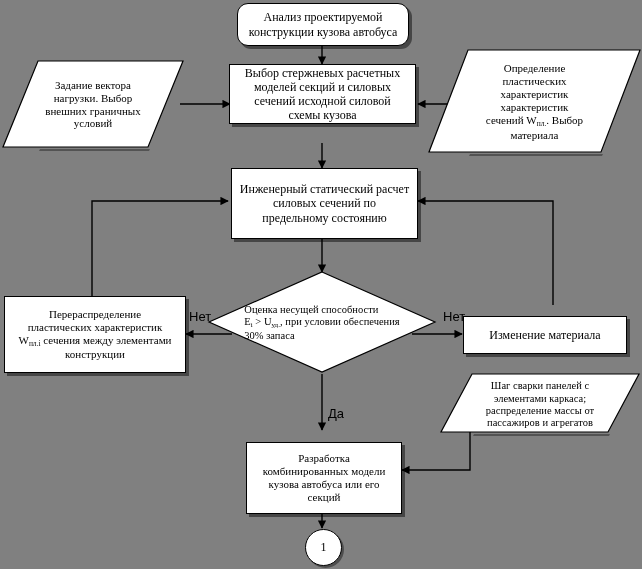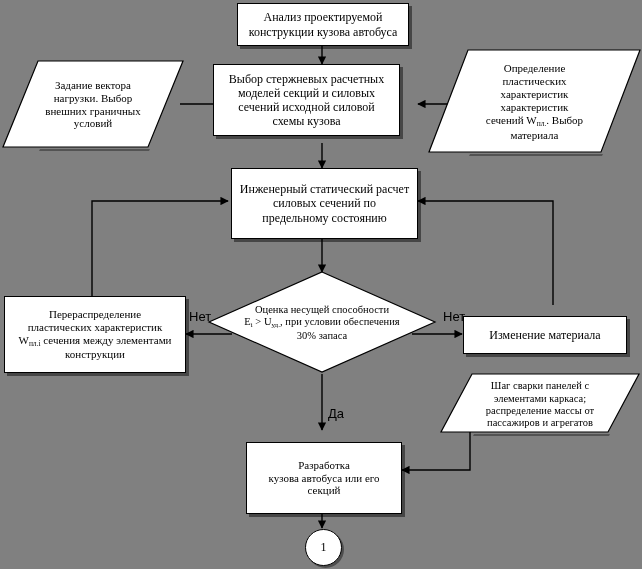--- a/index.html
+++ b/index.html
@@ -75,21 +75,20 @@
   }
   .diamond-text {
     position: absolute;
     left: 0;
     top: 0;
     width: 100%;
     height: 100%;
     display: flex;
     align-items: center;
     justify-content: center;
-    text-align: center;
     color: #000;
     line-height: 1.2;
   }
   .circle {
     position: absolute;
     background: #ffffff;
     border: 1px solid #000;
     border-radius: 50%;
     display: flex;
     align-items: center;
@@ -143,21 +142,21 @@
       <path d="M 553 305 L 553 201 L 418 201" marker-end="url(#arrow)"></path>
 
       <line x1="322" y1="374" x2="322" y2="430" marker-end="url(#arrow)"></line>
 
       <path d="M 470 404 L 470 470 L 402 470" marker-end="url(#arrow)"></path>
 
       <line x1="322" y1="502" x2="322" y2="528" marker-end="url(#arrow)"></line>
     </g>
   </svg>
 
-  <div class="node rect t12" style="left:237px; top:3px; width:172px; height:43px;">
+  <div class="node rect t12" style="left:237px; top:3px; width:172px; height:43px;border-radius:11px;">
     <div class="inner">
       <div>Анализ проектируемой</div>
       <div>конструкции кузова автобуса</div>
     </div>
   </div>
 
   <div class="para-wrap" style="left:2px; top:57px; width:182px; height:95px;">
     <svg width="182" height="95" viewBox="0 0 182 95" xmlns="http://www.w3.org/2000/svg">
       <polygon points="36,4 181,4 146,90 1,90" fill="#ffffff" stroke="#000" stroke-width="1.2"></polygon>
       <polygon points="38,92 148,92 147,94 37,94" fill="#000" opacity="0.35"></polygon>
@@ -165,21 +164,21 @@
     <div class="para-text t11" style="padding-bottom:2px;">
       <div>
         <div>Задание вектора</div>
         <div>нагрузки. Выбор</div>
         <div>внешних граничных</div>
         <div>условий</div>
       </div>
     </div>
   </div>
 
-  <div class="node rect t12" style="left:213px; top:64px; width:187px; height:72px;">
+  <div class="node rect t12" style="left:229px; top:64px; width:187px; height:60px;">
     <div class="inner">
       <div>Выбор стержневых расчетных</div>
       <div>моделей секций и силовых</div>
       <div>сечений исходной силовой</div>
       <div>схемы кузова</div>
     </div>
   </div>
 
   <div class="para-wrap" style="left:428px; top:47px; width:213px; height:110px;">
     <svg width="213" height="110" viewBox="0 0 213 110" xmlns="http://www.w3.org/2000/svg">
@@ -251,20 +250,21 @@
         <div>элементами каркаса;</div>
         <div>распределение массы от</div>
         <div>пассажиров и агрегатов</div>
       </div>
     </div>
   </div>
 
   <div class="node rect t11" style="left:246px; top:430px; width:156px; height:72px;margin-top:12px;">
     <div class="inner">
       <div>Разработка</div>
+      <div>комбинированных модели</div>
       <div>кузова автобуса или его</div>
       <div>секций</div>
     </div>
   </div>
 
   <div class="circle t12" style="left:305px; top:529px; width:35px; height:35px;">
     <span>1</span>
   </div>
 
   <div class="edge-label" style="left:189px; top:309px;">Нет</div>

